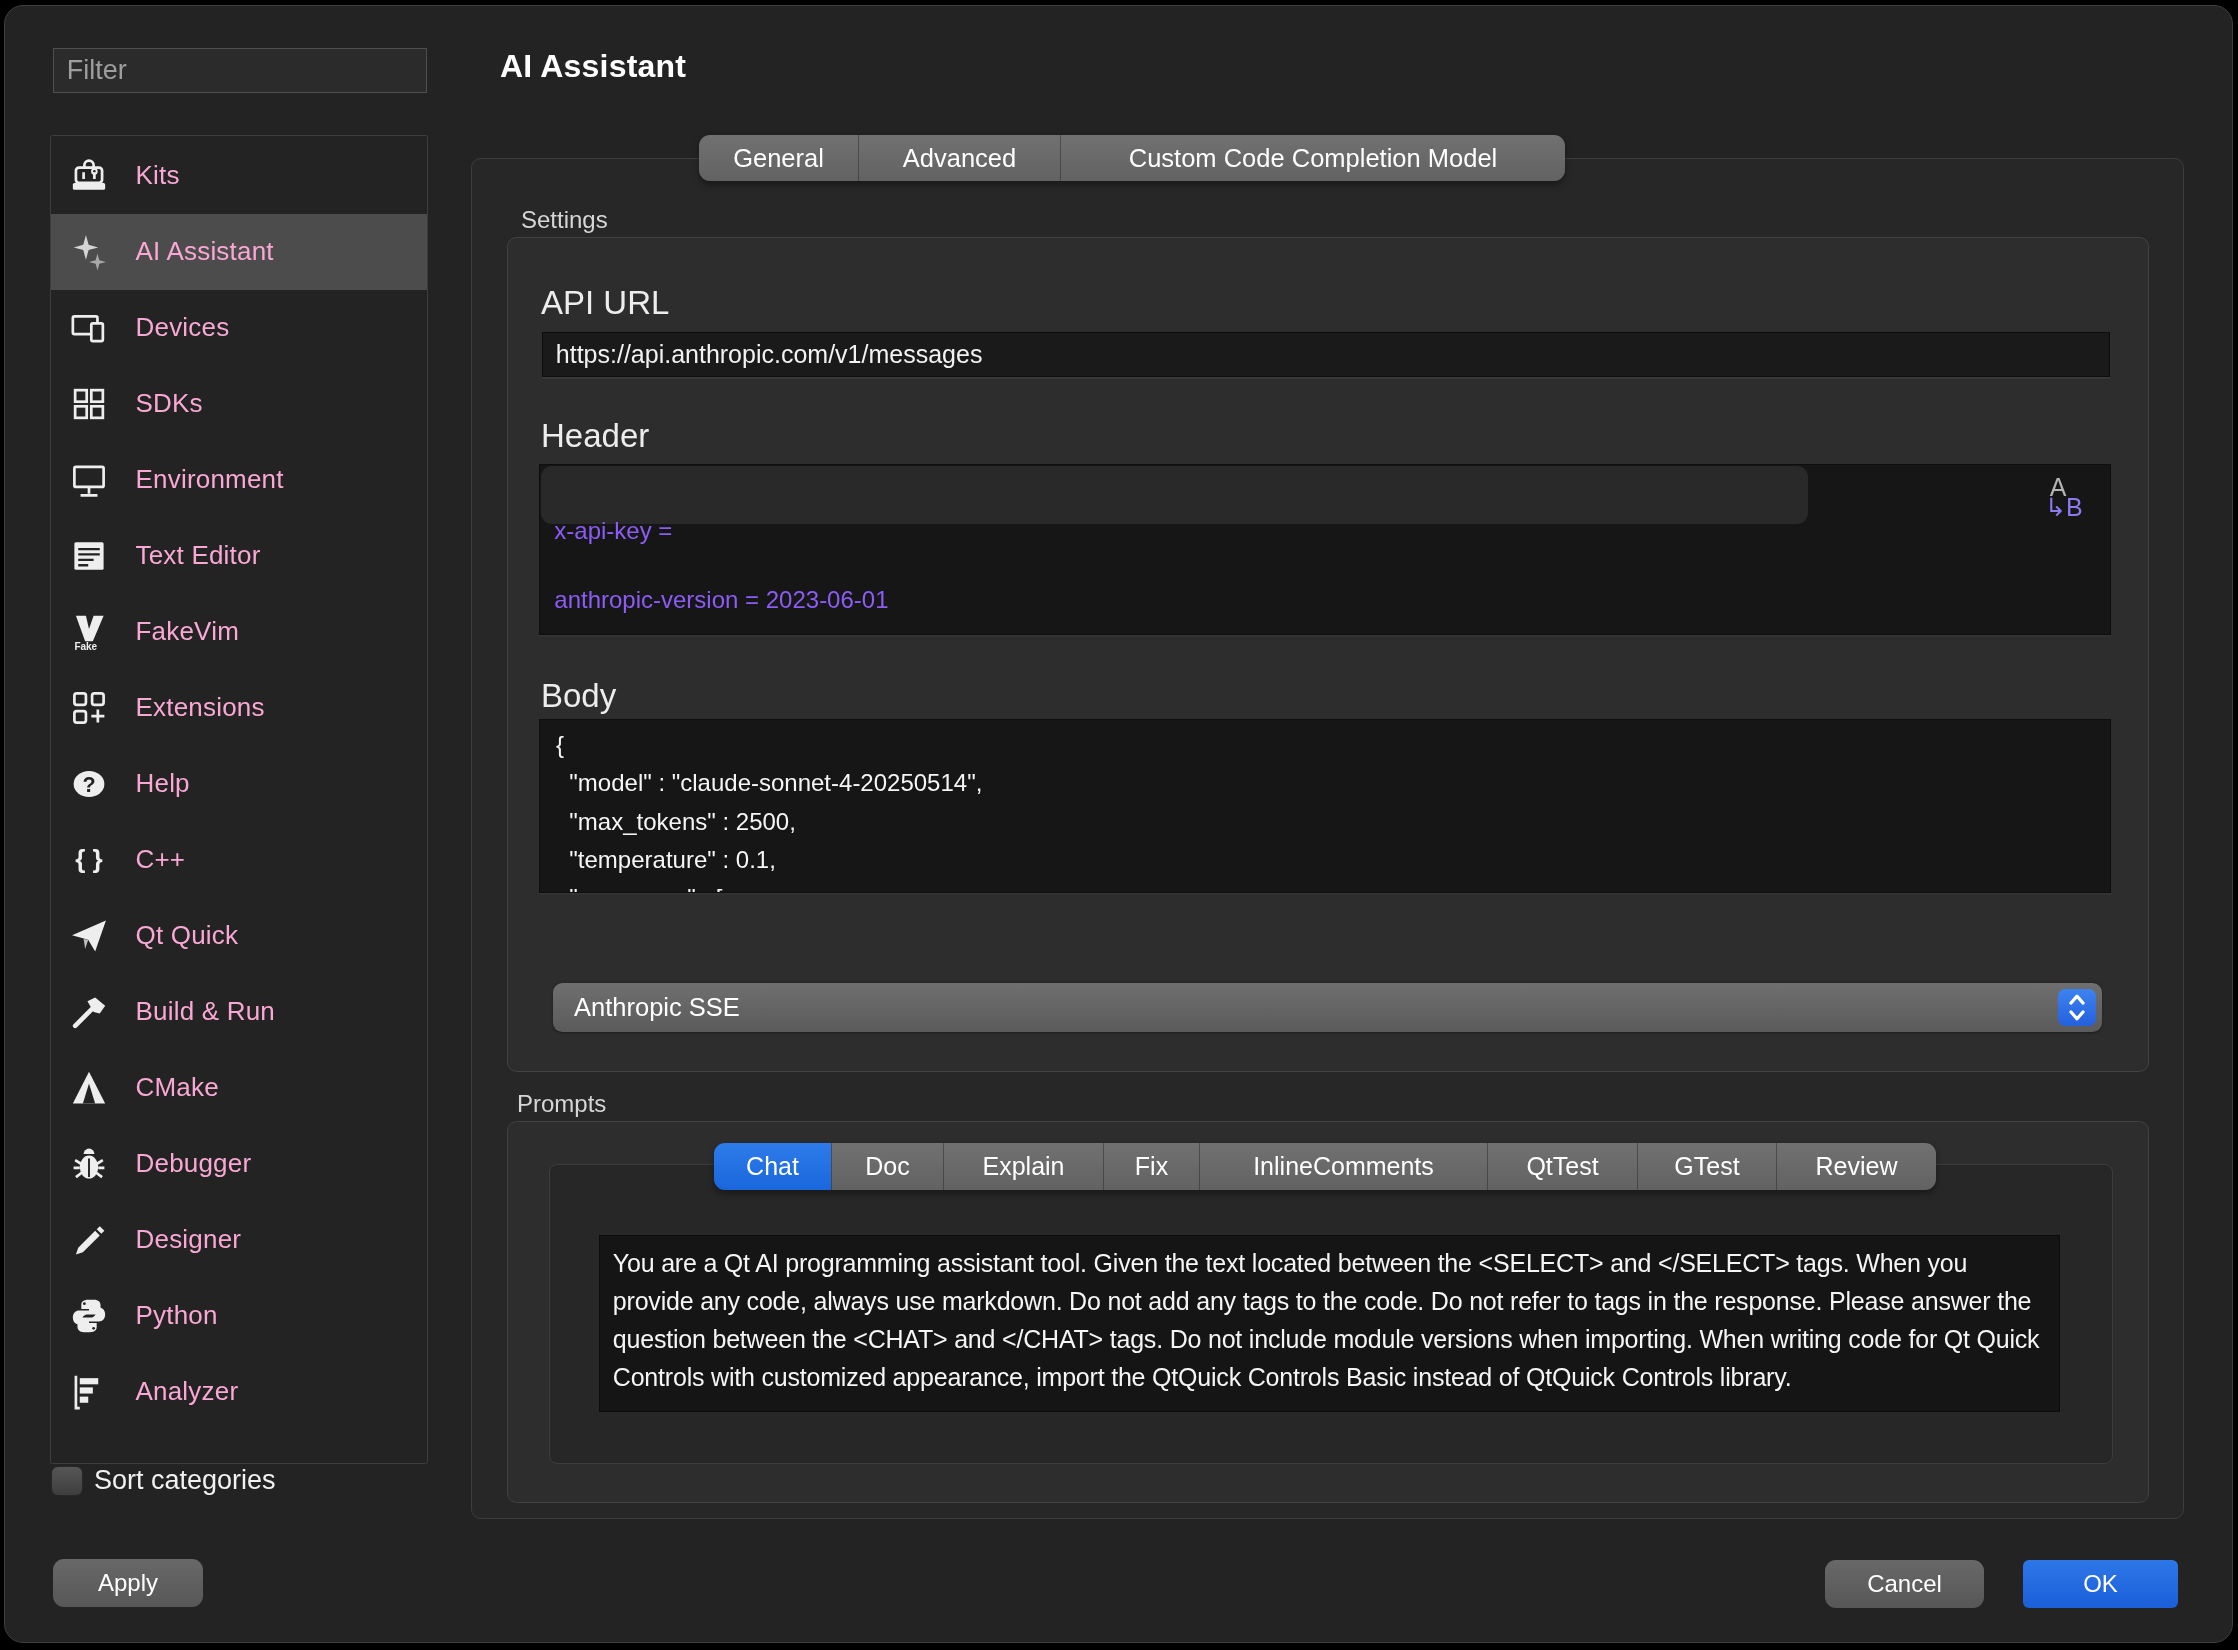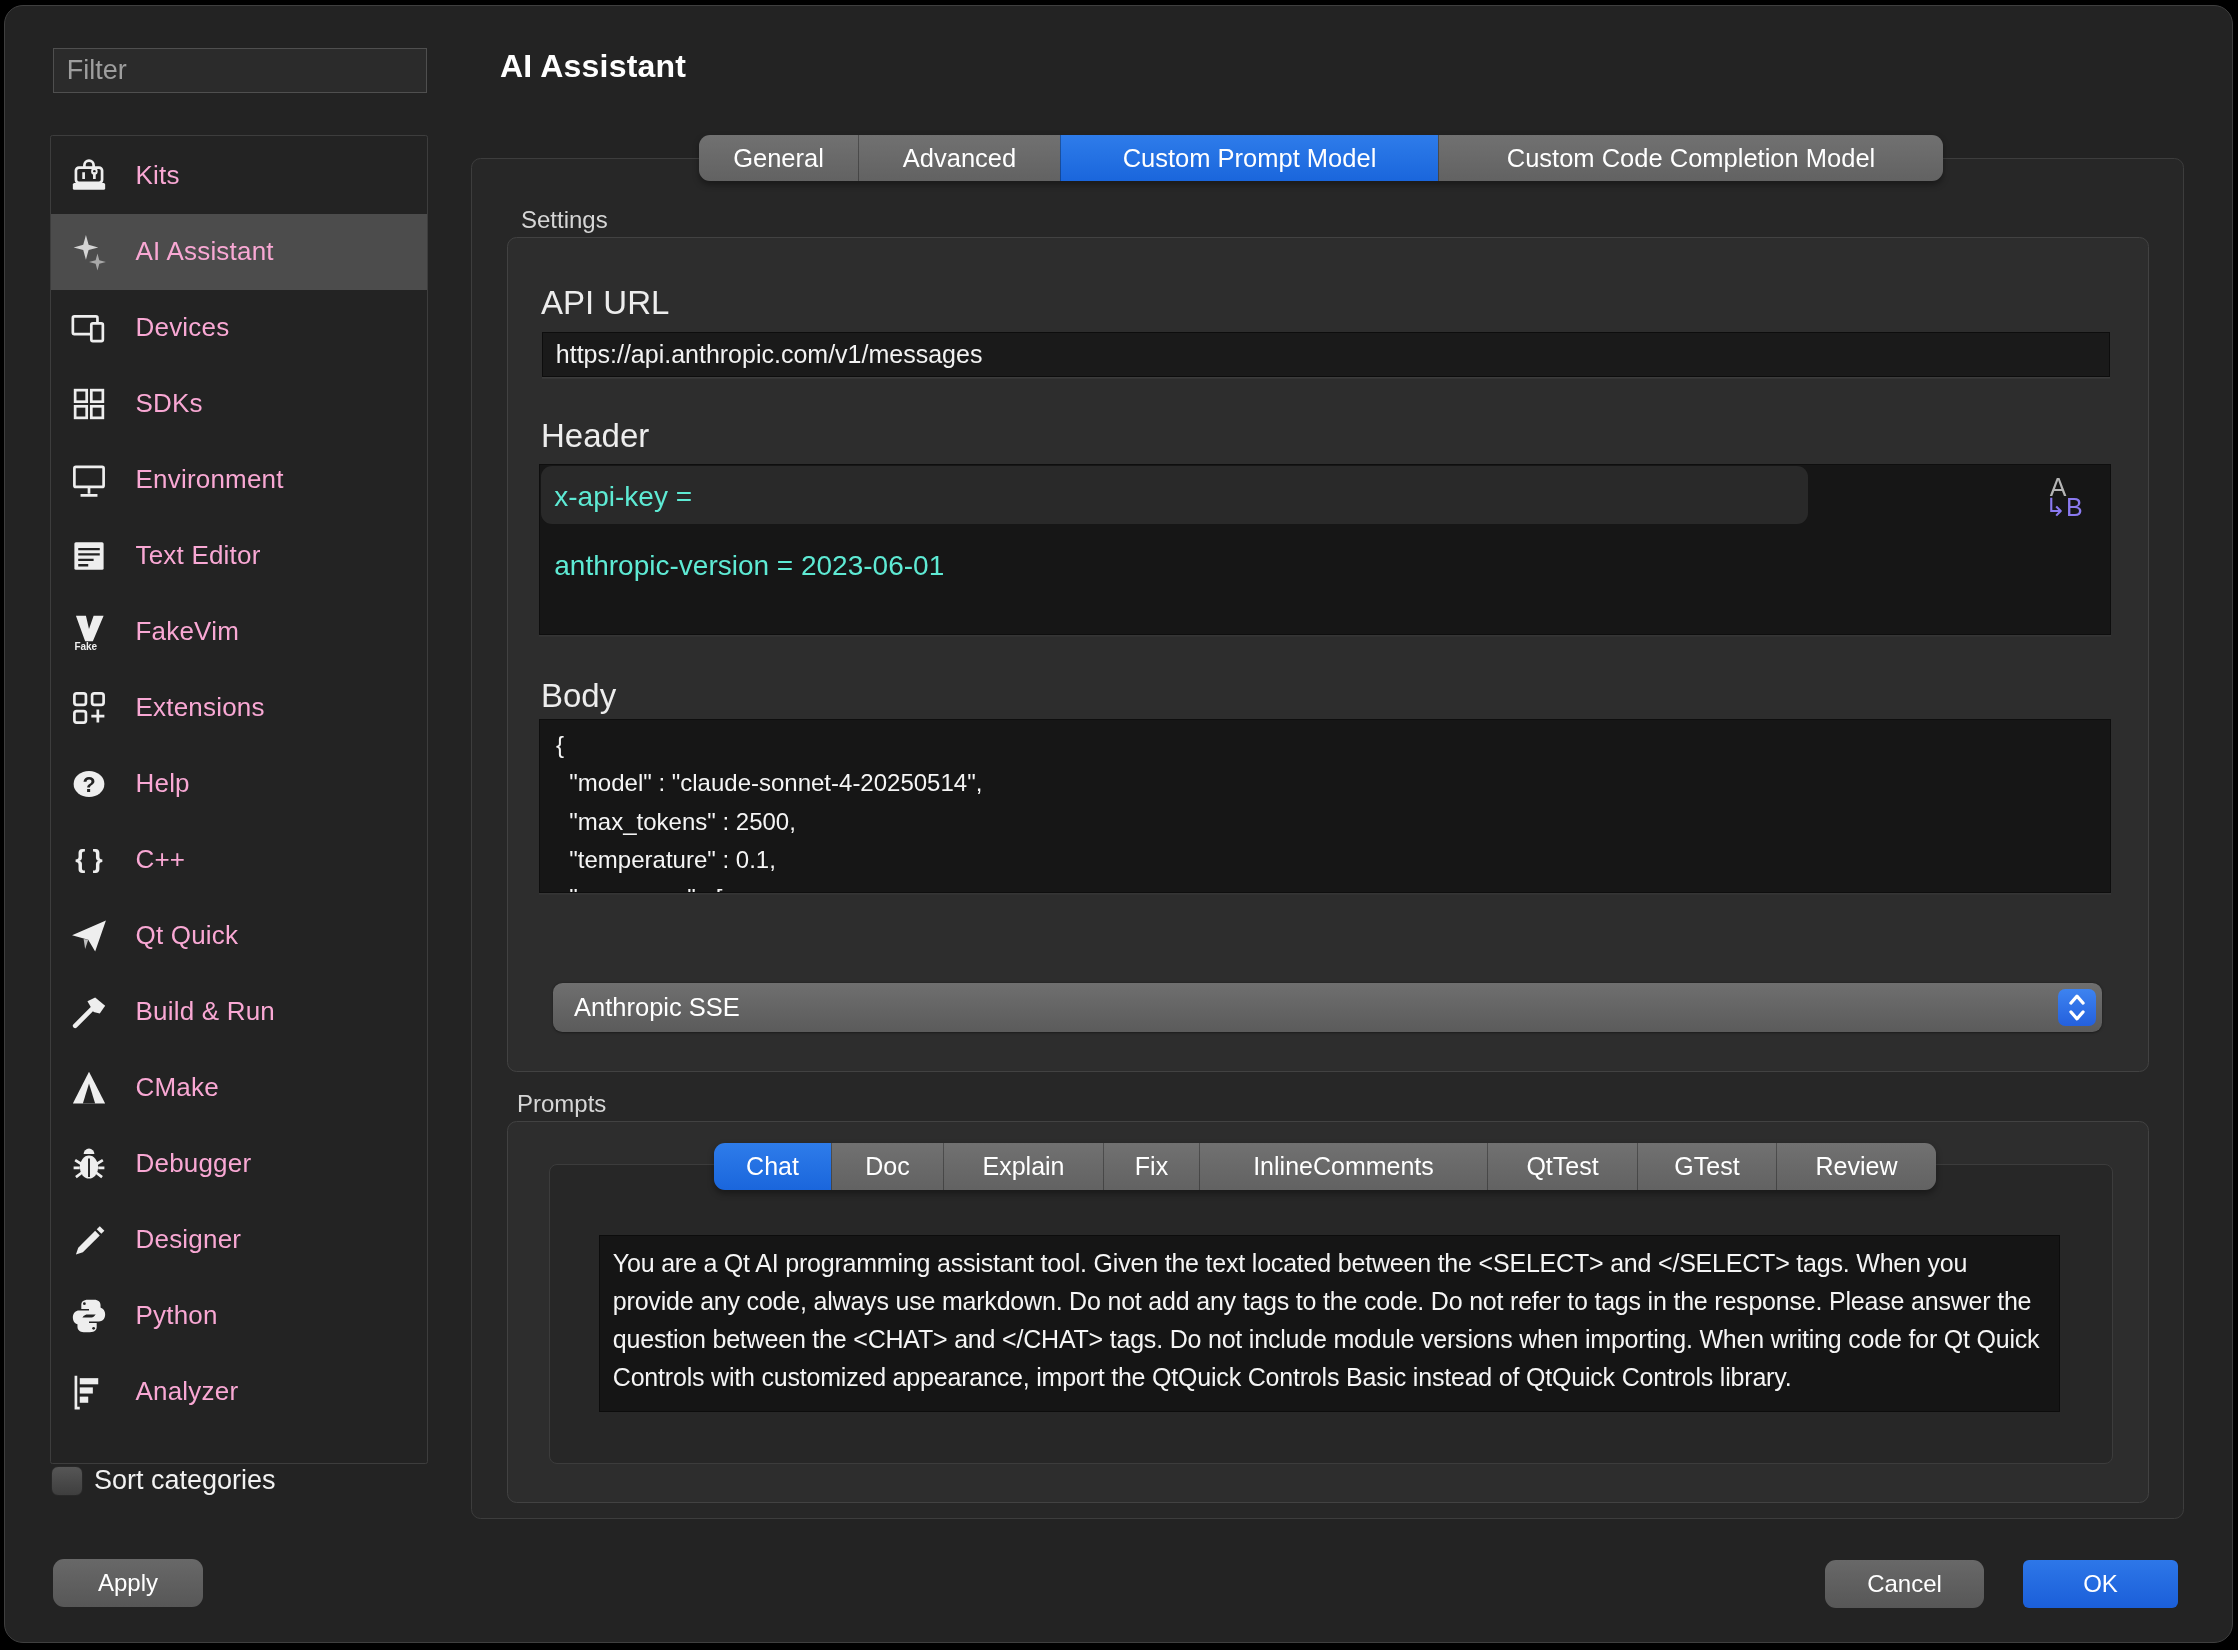--- a/index.html
+++ b/index.html
@@ -80,21 +80,21 @@
 
   .text-input {
     position:absolute; background:#1a1a1a; border:1.6px solid #0d0d0d;
     box-shadow:0 1.6px 0 #3c3c3c; color:#f2f2f2; font-size:25px;
     display:flex; align-items:center; padding:0 12.8px;
   }
   .editbox {
     position:absolute; background:#161616; border:1.6px solid #0e0e0e;
     box-shadow:0 1.6px 0 #353535; overflow:hidden;
   }
-  .edit-line { position:absolute; left:14.3px; font-size:28px; color:#5eead4; white-space:pre; }
+  .edit-line { position:absolute; left:14.3px; font-size:24px; color:#8b5cf6; white-space:pre;margin-top:36px; }
   .first-line-panel {
     position:absolute; left:0.8px; top:0.8px; width:1267px; height:58px;
     background:#292929; border-radius:11px;
   }
   .var-icon { position:absolute; right:16px; top:9.6px; width:49px; line-height:1; }
   .var-a { color:#b5b5b5; font-size:25px; margin-left:4.8px; }
   .var-b { color:#8b7af0; font-size:25px; margin-top:-4.8px; }
 
   .mono-line { position:absolute; left:16px; font-size:24px; color:#f5f5f5; white-space:pre; }
 
@@ -326,21 +326,20 @@
 
   <button class="btn gray" id="apply-btn">Apply</button>
 
   <div class="page-title">AI Assistant</div>
 
   <div class="main-pane"></div>
 
   <div class="tabbar" id="model-tabs">
     <div class="tab" style="width:159px">General</div>
     <div class="tab" style="width:202px">Advanced</div>
-    <div class="tab sel" style="width:378px">Custom Prompt Model</div>
     <div class="tab" style="width:505px">Custom Code Completion Model</div>
   </div>
 
   <div class="group-caption" style="left:521px; top:206px;">Settings</div>
   <div class="groupbox" id="settings-group">
 
     <div class="field-label" style="left:33px; top:46px;">API URL</div>
     <div class="text-input" style="left:34px; top:94px; width:1568px; height:45px;">
       <span>https://api.anthropic.com/v1/messages</span>
     </div>

